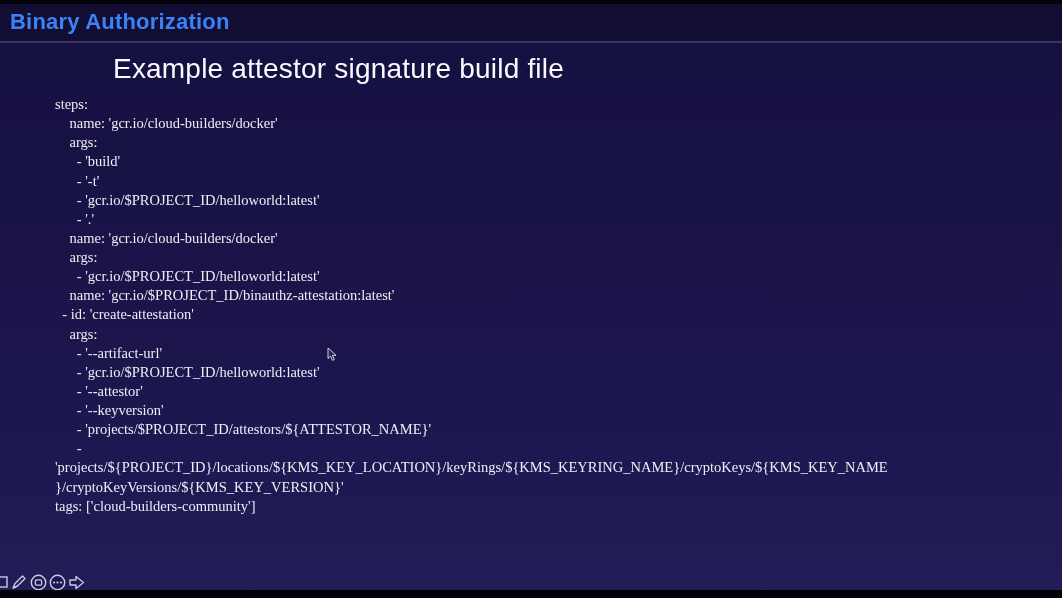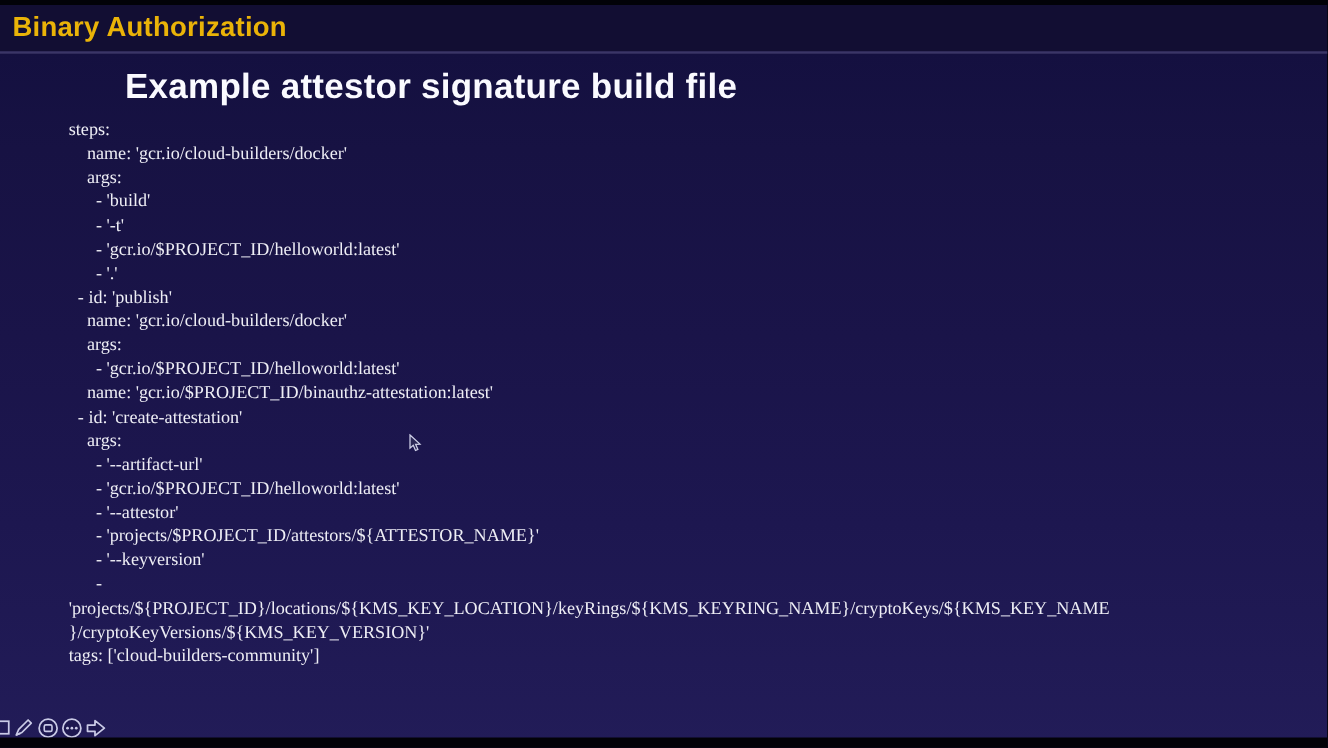--- a/index.html
+++ b/index.html
@@ -28,26 +28,26 @@
     position: absolute; top: 4px; left: 0;
     width: 100%; height: 39px;
     background: #120e33;
     border-bottom: 2px solid #3a3567;
   }
   .header-title {
     position: absolute; top: 5px; left: 10px;
     font-size: 22px;
     font-weight: bold;
     letter-spacing: 0.2px;
-    color: #eab308;
+    color: #3b82f6;
   }
   .slide-title {
-    position: absolute; top: 53px; left: 100px;
+    position: absolute; top: 53px; left: 113px;
     font-size: 28px;
-    font-weight: bold;
+    font-weight: normal;
     letter-spacing: 0.2px;
     color: #fafaff;
   }
   .code-block {
     position: absolute; top: 95px; left: 55px;
     width: 990px;
     font-family: "DejaVu Sans Mono", "Liberation Mono", monospace;
     font-size: 14.5px;
     line-height: 19.14px;
     color: #eeeef5;
@@ -85,32 +85,31 @@
   <div class="slide-title">Example attestor signature build file</div>
 
   <div class="code-block">
       <div class="code-line">steps:</div>
       <div class="code-line">    name: 'gcr.io/cloud-builders/docker'</div>
       <div class="code-line">    args:</div>
       <div class="code-line">      - 'build'</div>
       <div class="code-line">      - '-t'</div>
       <div class="code-line">      - 'gcr.io/$PROJECT_ID/helloworld:latest'</div>
       <div class="code-line">      - '.'</div>
-      <div class="code-line">  - id: 'publish'</div>
       <div class="code-line">    name: 'gcr.io/cloud-builders/docker'</div>
       <div class="code-line">    args:</div>
       <div class="code-line">      - 'gcr.io/$PROJECT_ID/helloworld:latest'</div>
       <div class="code-line">    name: 'gcr.io/$PROJECT_ID/binauthz-attestation:latest'</div>
       <div class="code-line">  - id: 'create-attestation'</div>
       <div class="code-line">    args:</div>
       <div class="code-line">      - '--artifact-url'</div>
       <div class="code-line">      - 'gcr.io/$PROJECT_ID/helloworld:latest'</div>
       <div class="code-line">      - '--attestor'</div>
+      <div class="code-line">      - '--keyversion'</div>
       <div class="code-line">      - 'projects/$PROJECT_ID/attestors/${ATTESTOR_NAME}'</div>
-      <div class="code-line">      - '--keyversion'</div>
       <div class="code-line">      -</div>
       <div class="code-line">'projects/${PROJECT_ID}/locations/${KMS_KEY_LOCATION}/keyRings/${KMS_KEYRING_NAME}/cryptoKeys/${KMS_KEY_NAME</div>
       <div class="code-line">}/cryptoKeyVersions/${KMS_KEY_VERSION}'</div>
       <div class="code-line">tags: ['cloud-builders-community']</div>
     </div>
 
   <div class="cursor">
     <svg width="11" height="15" viewBox="0 0 11 15">
       <path d="M1,1 L1,11.5 L3.6,9.2 L5.4,13.4 L7.3,12.5 L5.5,8.5 L9,8.3 Z" fill="#2a2755" stroke="#cfd0e8" stroke-width="1"></path>
     </svg>

